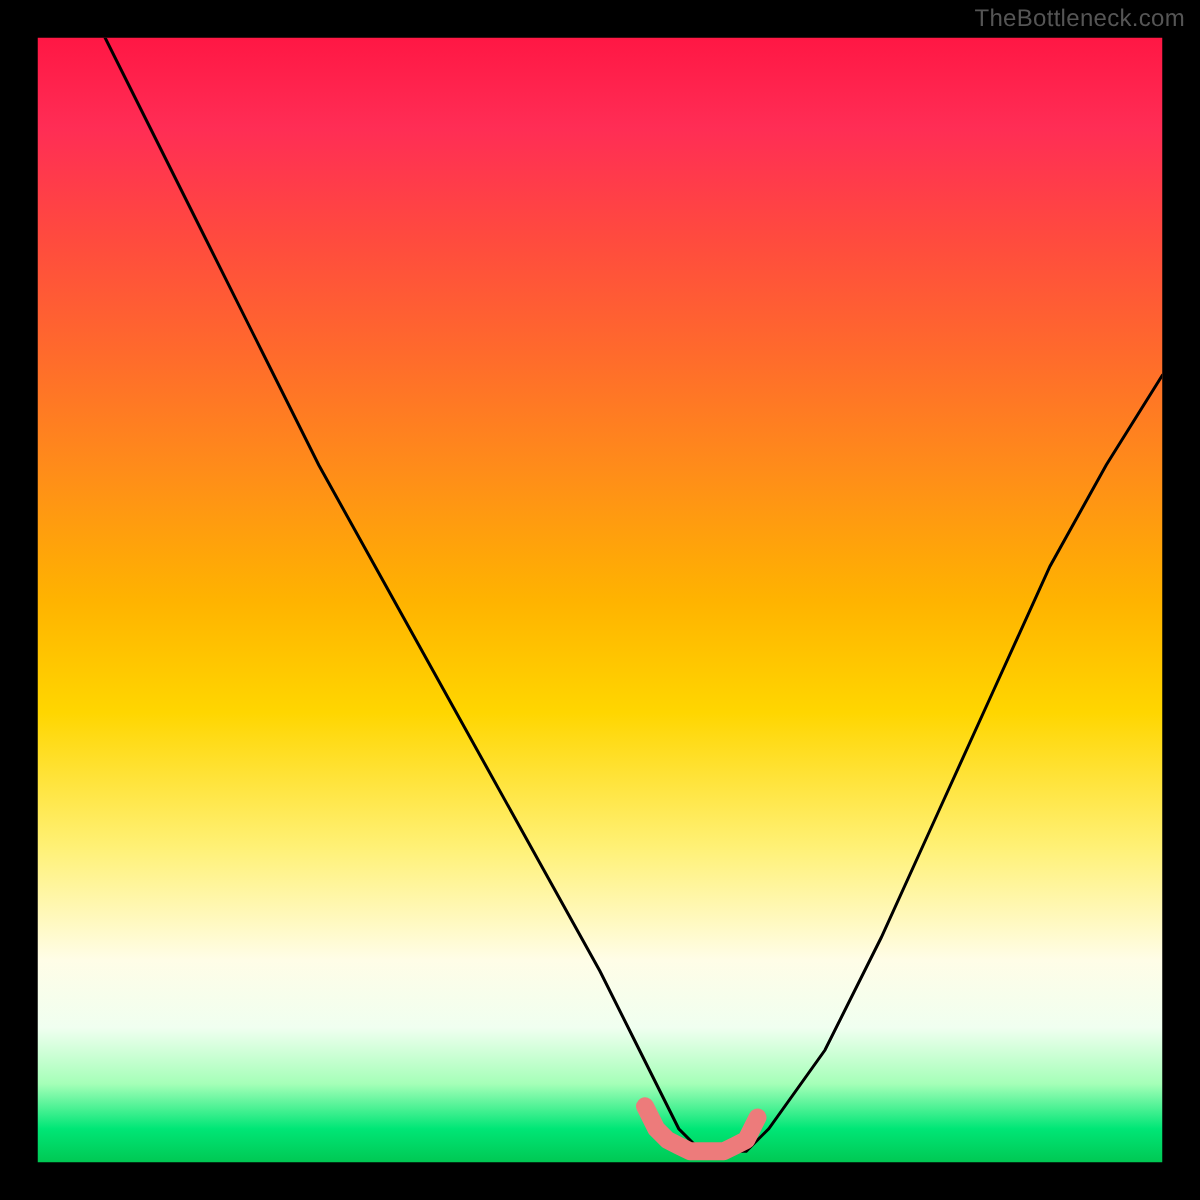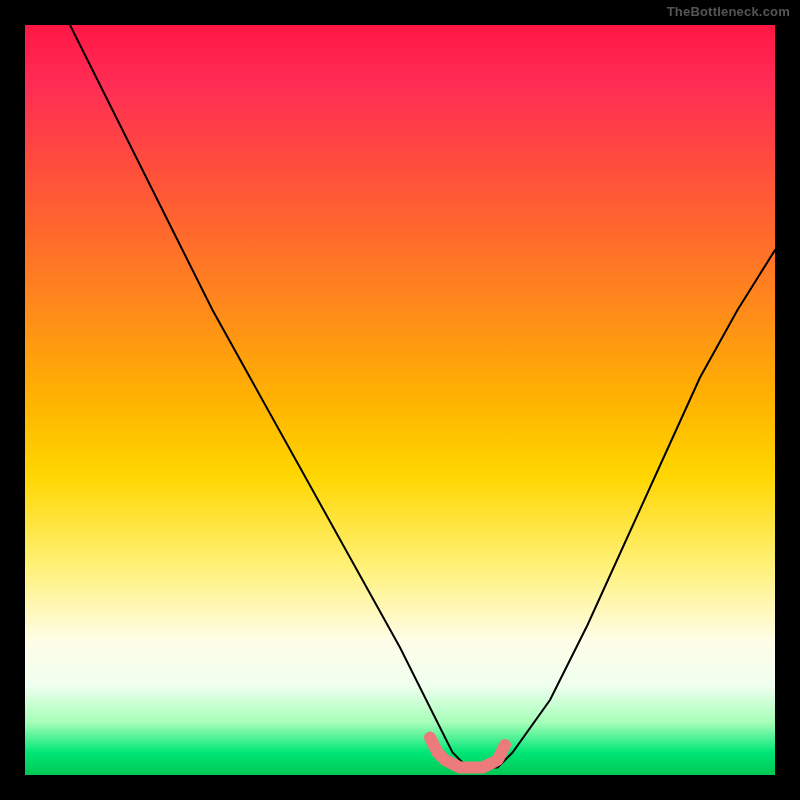--- a/index.html
+++ b/index.html
@@ -39,22 +39,22 @@
   }
   svg.curve {
     position: absolute;
     inset: 0;
   }
   .watermark {
     position: absolute;
     top: 4px;
     right: 10px;
     color: #555;
-    font-size: 13px;
-    font-weight: 700;
+    font-size: 16px;
+    font-weight: 400;
     letter-spacing: 0.2px;
   }
 </style>
 </head>
 <body>
 
 <div class="canvas">
   <div class="watermark">TheBottleneck.com</div>
   <div class="plot-area">
     <div class="gradient-bg"></div>

